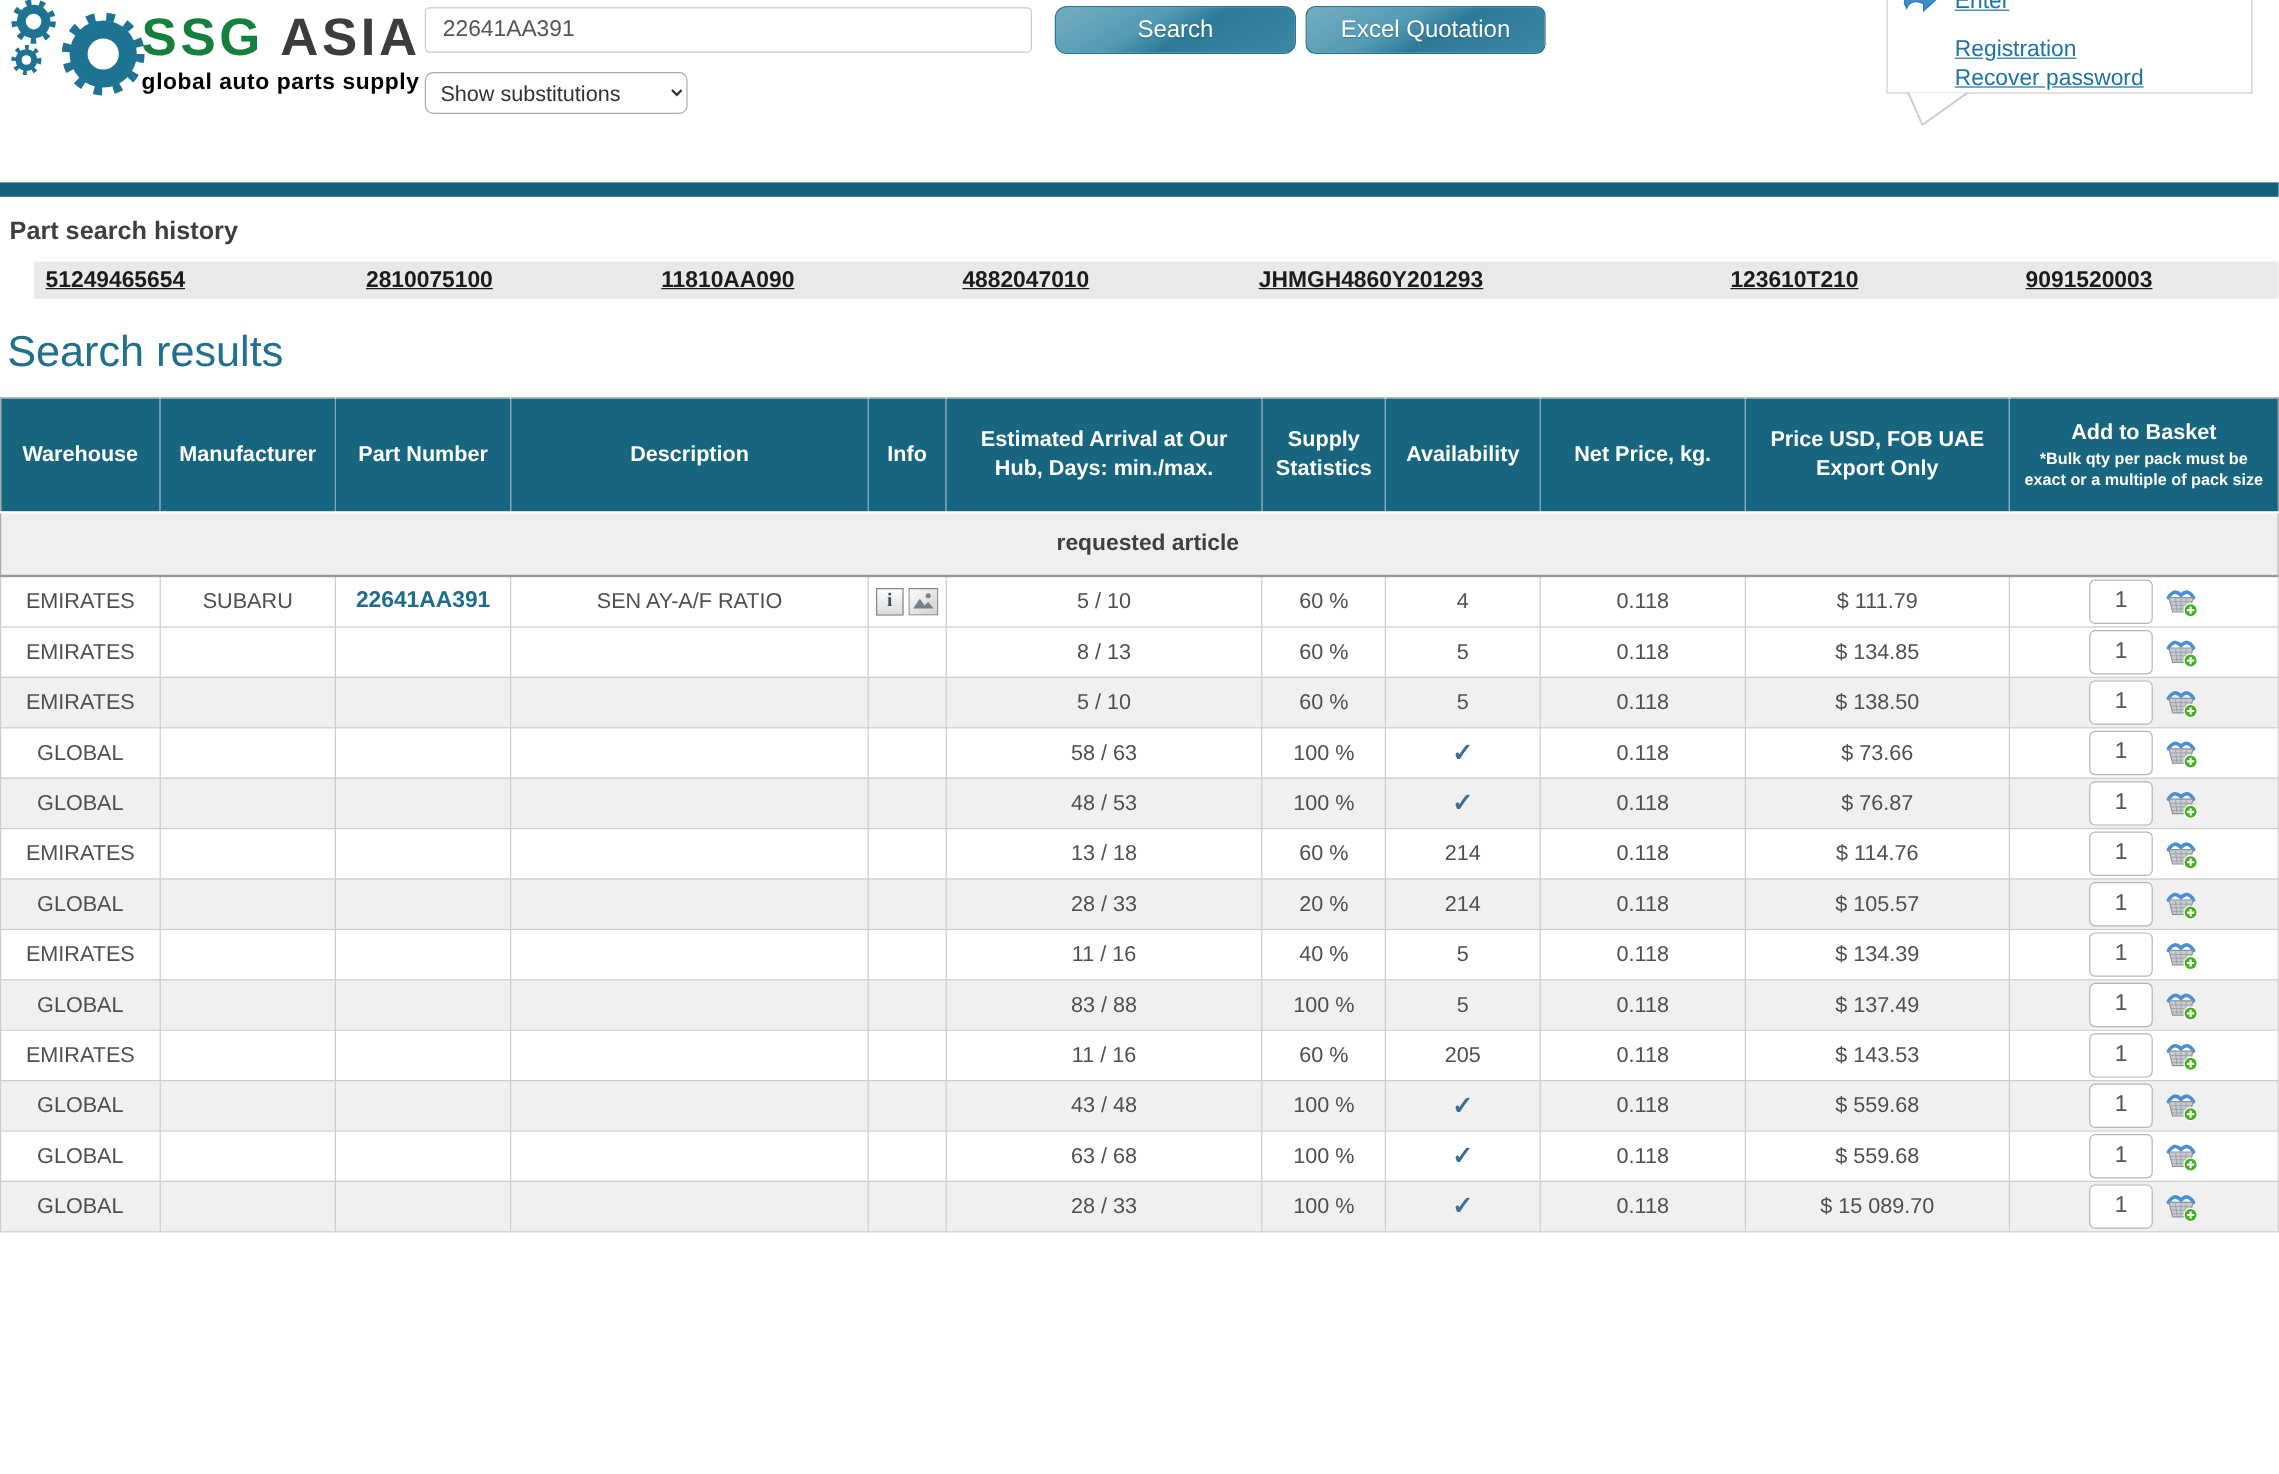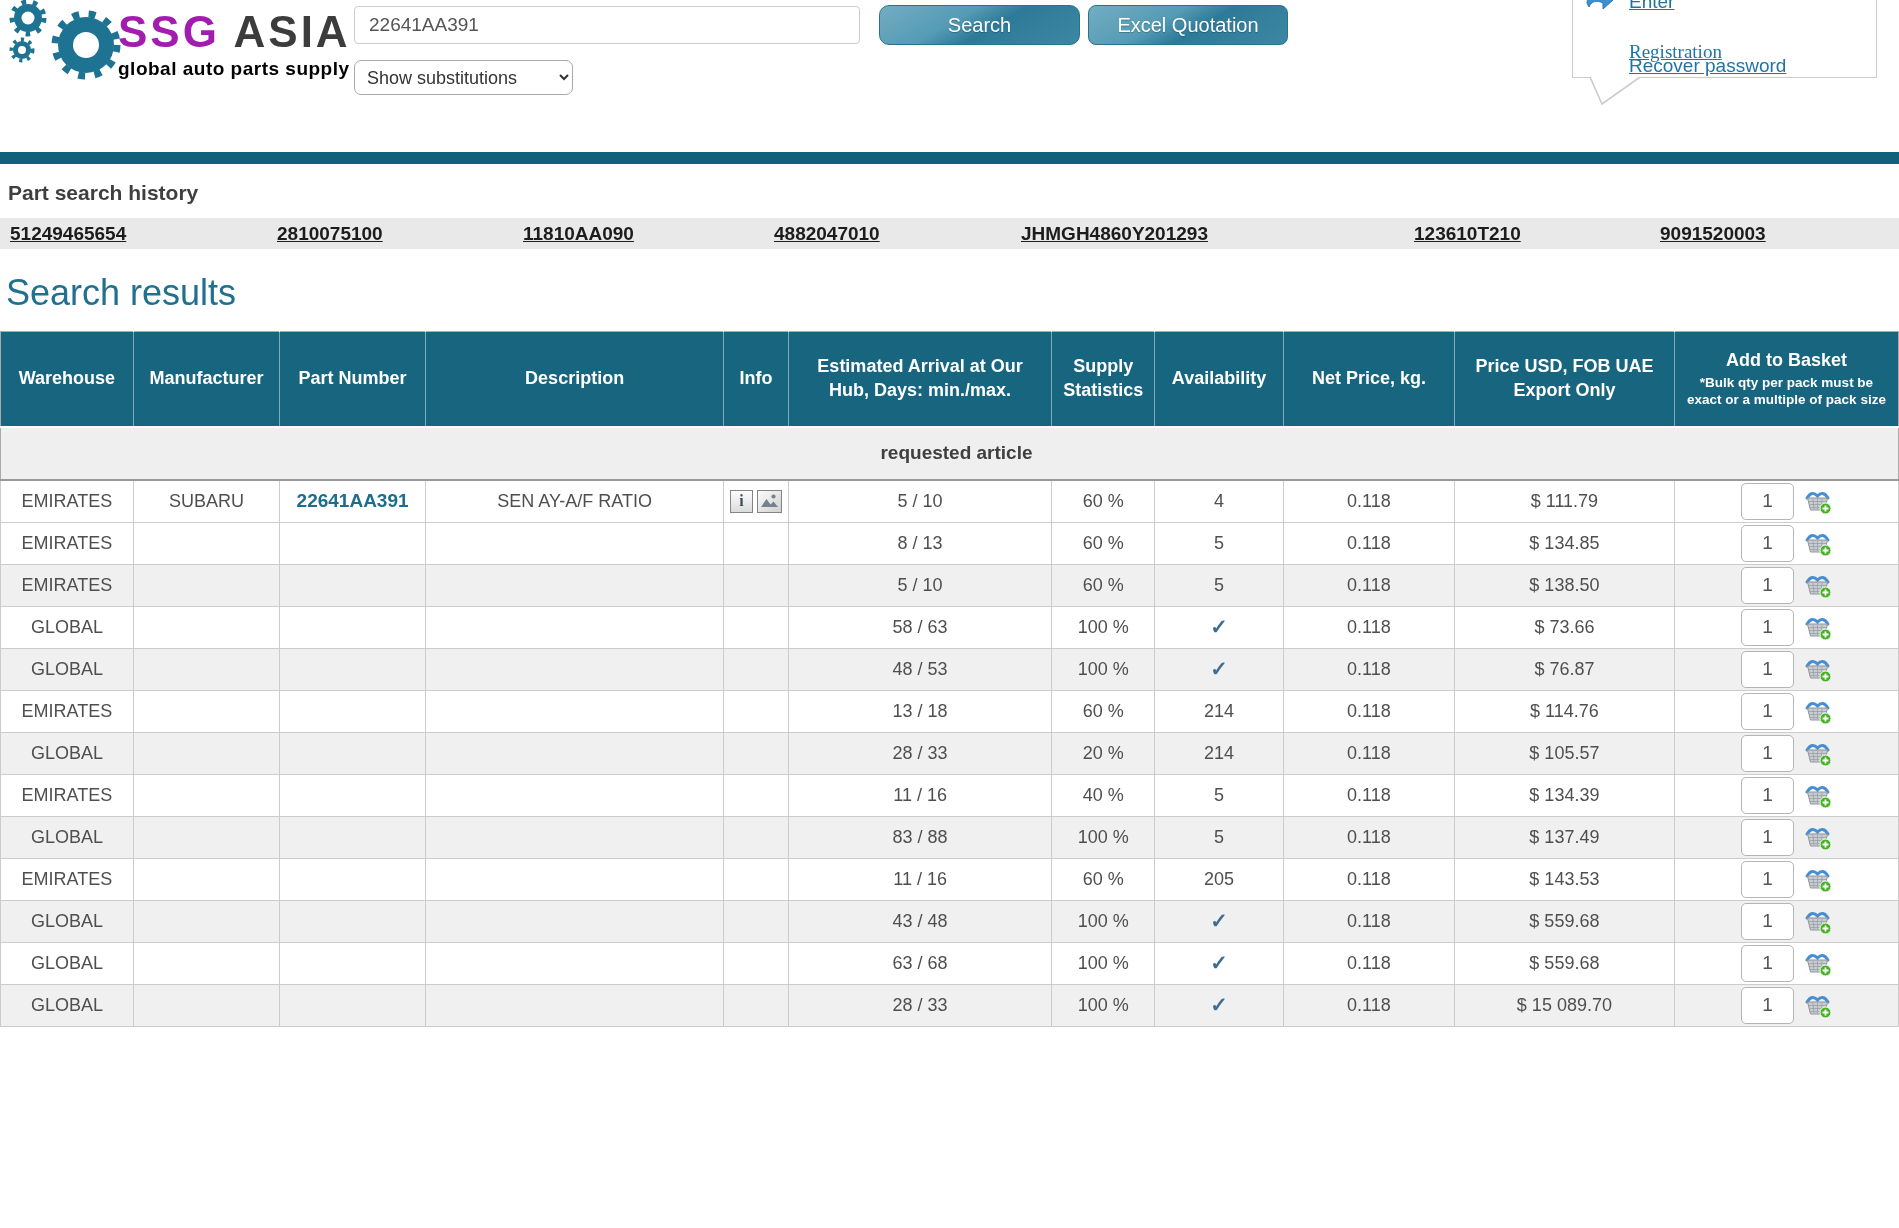--- a/index.html
+++ b/index.html
@@ -5,21 +5,21 @@
   * { box-sizing: border-box; margin: 0; padding: 0; }
   html,body { width:1899px; height:1228px; overflow:hidden; background:#fff;
     font-family:"Liberation Sans", sans-serif; }
 
   
   .top-header { position:relative; height:152px; width:100%; }
 
   .logo { position:absolute; left:6px; top:0; width:300px; height:110px; }
   .logo-text { position:absolute; left:112px; top:10px; white-space:nowrap; }
   .brand-line { font-size:44px; font-weight:bold; letter-spacing:3px; line-height:1; }
-  .brand-primary { color:#a21caf; }
+  .brand-primary { color:#15803d; }
   .brand-secondary { color:#3c3c3c; }
   .tagline { font-size:19px; font-weight:bold; color:#000000; margin-top:4px; letter-spacing:0.5px; }
 
   .search-input { position:absolute; left:354px; top:6px; width:506px; height:38px;
     border:1px solid #ccc; border-radius:4px; font-size:19px; color:#555;
     padding:0 14px; outline:none; font-family:"Liberation Sans",sans-serif; }
   .subst-select { position:absolute; left:354px; top:60px; width:219px; height:35px;
     border:1px solid #aaa; border-radius:7px; font-size:18px; color:#333;
     padding:0 8px; background:#fff; font-family:"Liberation Sans",sans-serif; }
 
@@ -29,31 +29,31 @@
     text-shadow:0 1px 1px rgba(0,0,0,0.25); }
   .btn-search { left:879px; width:201px;border-radius:10px; }
   .btn-excel { left:1088px; width:200px; }
 
   
   .login-panel { position:absolute; left:1572px; top:-36px; width:305px; height:114px;
     background:#fff; border:1px solid #ccc; }
   .login-panel a { position:absolute; left:56px; font-size:19px; color:#1d74a6;
     text-decoration:underline; white-space:nowrap; }
   .login-enter { top:26px; }
-  .login-registration { top:76px;font-family:Liberation Serif, serif; }
+  .login-registration { top:66px; }
   .login-recover { top:90px; }
   .login-arrow { position:absolute; left:12px; top:24px; }
   .bubble-tail { position:absolute; left:1588px; top:77px; width:60px; height:30px; }
 
   
   .teal-bar { height:12px; width:100%; background:#11617a; }
 
   
   .history-title { margin:17px 0 0 8px; font-size:21px; font-weight:bold; color:#3f3f3f; }
-  .history-bar { position:relative; margin-top:13px; height:31px; background:#e9e9e9; }
+  .history-bar { position:relative; margin-top:13px; height:31px; background:#e9e9e9;margin-left:28px; }
   .history-bar a { position:absolute; top:0; line-height:31px; font-size:19px; font-weight:bold;
     color:#1c1c1c; text-decoration:underline; white-space:nowrap; }
   .history-bar a:nth-of-type(1){ left:10px; }
   .history-bar a:nth-of-type(2){ left:277px; }
   .history-bar a:nth-of-type(3){ left:523px; }
   .history-bar a:nth-of-type(4){ left:774px; }
   .history-bar a:nth-of-type(5){ left:1021px; }
   .history-bar a:nth-of-type(6){ left:1414px; }
   .history-bar a:nth-of-type(7){ left:1660px; }
 

